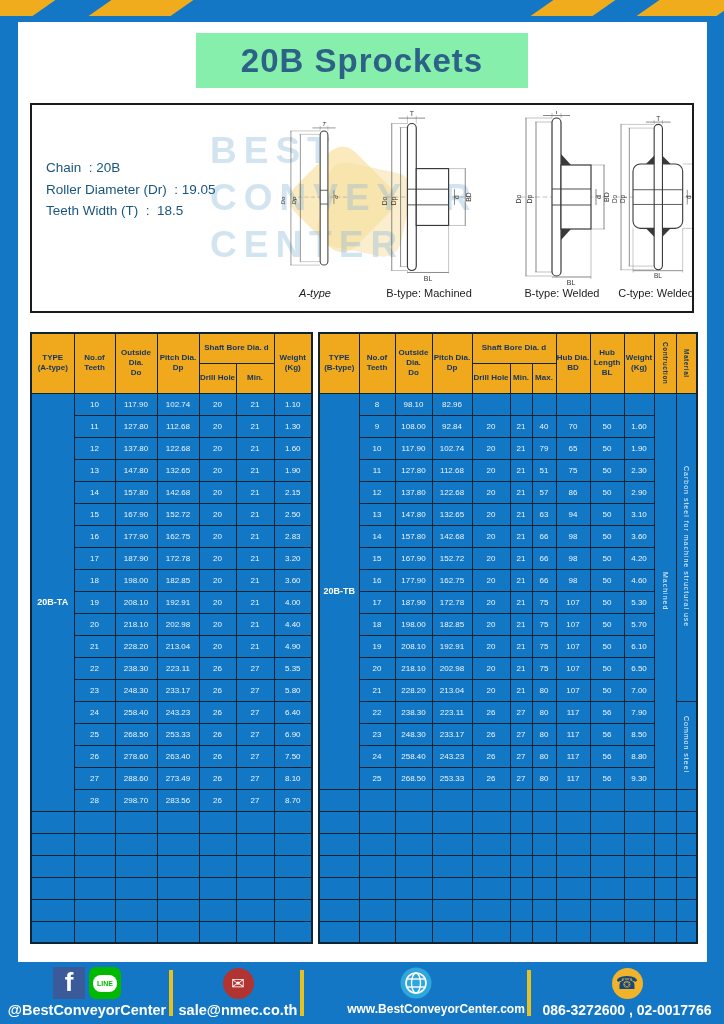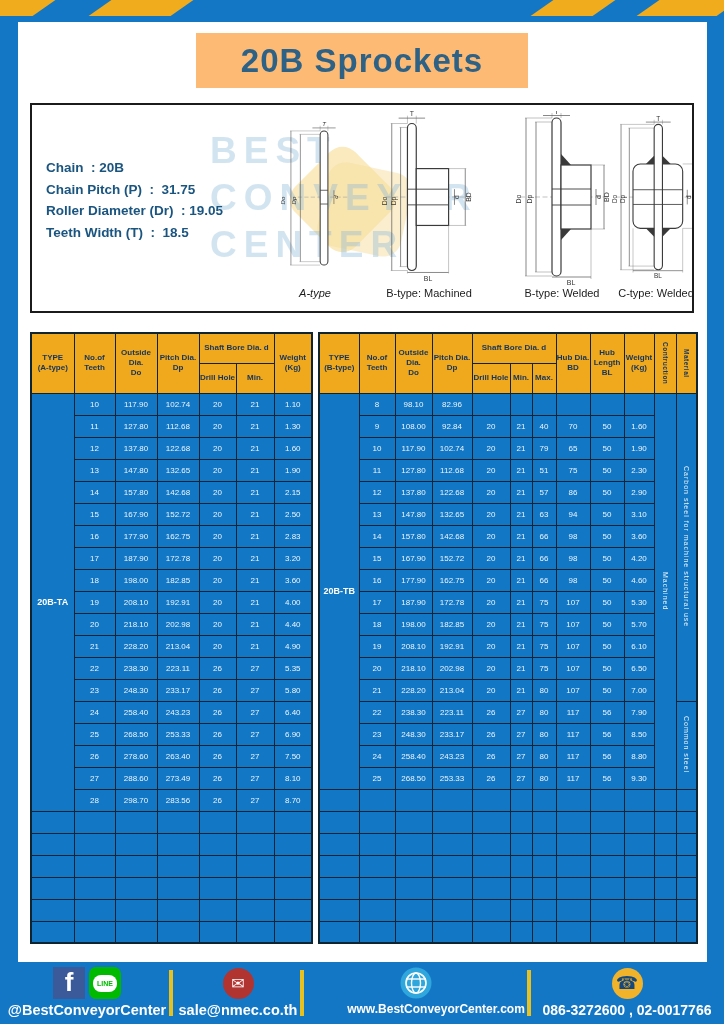--- a/index.html
+++ b/index.html
@@ -7,32 +7,32 @@
   .canvas { position:relative; width:724px; height:1024px; background:#1377c6; overflow:hidden; }
 
   
   .topbar { position:absolute; top:0; left:0; width:724px; height:16px; overflow:hidden; }
   .stripe { position:absolute; top:0; height:16px; background:#f0ac1c; transform:skewX(-55deg); }
 
   
   .sheet { position:absolute; left:18px; top:22px; width:689px; height:940px; background:#ffffff; }
 
   .title-banner { position:absolute; left:178px; top:11px; width:332px; height:55px;
-    background:#fdba74; color:#2d6286; font-size:33px; font-weight:bold;
+    background:#86efac; color:#2d6286; font-size:33px; font-weight:bold;
     text-align:center; line-height:55px; letter-spacing:1px; }
 
   
   .diagram-box { position:absolute; left:12px; top:81px; width:664px; height:210px;
     border:2px solid #1b1b1b; background:#fff; overflow:hidden; }
   .wm-text { position:absolute; left:178px; top:22px; font-weight:bold; font-size:37px;
     letter-spacing:7px; line-height:47px; color:rgba(140,185,218,0.38); z-index:1; white-space:pre; }
   .wm-logo { position:absolute; left:268px; top:40px; width:110px; height:110px; z-index:1; }
   .wm-logo div { position:absolute; width:85px; height:85px; border-radius:18px; background:rgba(246,216,134,0.55); }
   .specs { position:absolute; left:14px; top:52px; z-index:2; }
-  .spec-line { font-size:13.5px; font-weight:bold; color:#1a5580; line-height:21.5px; white-space:pre; }
+  .spec-line { font-size:13.5px; font-weight:normal; color:#1a5580; line-height:21.5px; white-space:pre; }
   .figure { position:absolute; top:6px; z-index:2; text-align:center; }
   .figure svg { display:block; margin:0 auto; }
   .fig-caption { font-size:11px; color:#1c1c1c; margin-top:2px; }
 
   
   table.spk { position:absolute; top:310px; border-collapse:collapse; table-layout:fixed;
     border:2px solid #0e2433; }
   #tA { left:12px; width:281px; }
   #tB { left:300px; width:378px; }
   .spk th, .spk td { border:1px solid #0e2433; overflow:hidden; }
@@ -89,21 +89,20 @@
       <div class="wm-logo">
         <div style="left:0;top:12px;transform:rotate(45deg);"></div>
         <div style="left:22px;top:22px;transform:rotate(12deg);background:rgba(246,222,158,0.5);"></div>
       </div>
       <div class="wm-text">BEST
 CONVEYOR
 CENTER</div>
 
       <div class="specs">
         <div class="spec-line">Chain  : 20B</div>
-        <div class="spec-line">Chain Pitch (P)  :  31.75</div>
         <div class="spec-line">Roller Diameter (Dr)  : 19.05</div>
         <div class="spec-line">Teeth Width (T)  :  18.5</div>
       </div>
 
       <div class="figure" style="left:238px;width:90px;font-style:italic;">
         <svg width="86" height="174" viewBox="0 0 100 174">
           <line class="cline" x1="30" y1="86" x2="88" y2="86"></line>
           <line class="extline" x1="56" y1="9" x2="56" y2="3"></line>
             <line class="extline" x1="65" y1="9" x2="65" y2="3"></line>
           <line class="dimline" x1="47" y1="5.5" x2="74" y2="5.5"></line>

